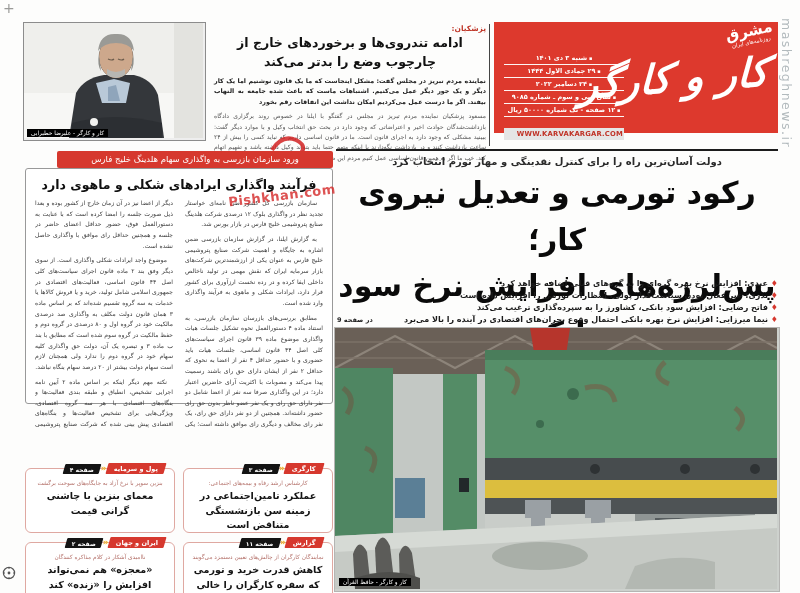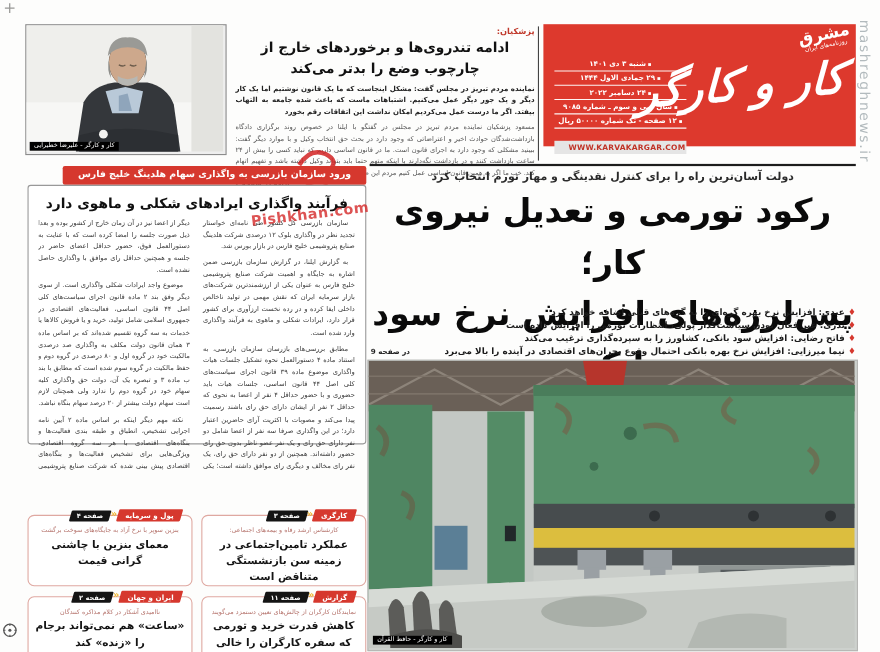--- a/index.html
+++ b/index.html
@@ -35,21 +35,21 @@
   .pez-lead{font-size:6.4px;font-weight:bold;color:#222;text-align:justify;line-height:1.7;margin-top:4px;}
   .pez-body{font-size:6.1px;color:#555;text-align:justify;line-height:1.7;margin-top:3px;}
   .pez-continue{font-size:6px;font-weight:bold;color:#333;text-align:left;margin-top:1px;}
   .vrule{position:absolute;left:489px;top:24px;width:1px;height:122px;background:#444;}
 
   
   .stamp{position:absolute;left:266px;top:130px;}
 
   
   .banner{position:absolute;left:57px;top:151px;width:276px;height:17px;background:#d6382e;border-radius:2px;
-          color:#fff;font-size:8.5px;font-weight:bold;text-align:center;line-height:17px;direction:rtl;}
+          color:#fff;font-size:8.5px;font-weight:normal;text-align:center;line-height:17px;direction:rtl;}
   .artbox{position:absolute;left:25px;top:168px;width:308px;height:236px;border:1.5px solid #999;border-radius:3px;
           background:#fff;box-sizing:border-box;padding:6px 9px 4px;}
   .art-title{text-align:center;font-size:12.5px;font-weight:bold;color:#101010;direction:rtl;margin:2px 0 6px;}
   .art-cols{direction:rtl;column-count:2;column-gap:12px;font-size:6.1px;line-height:1.75;text-align:justify;
             color:#3a3a3a;height:232px;overflow:hidden;}
   .art-cols p{margin:0 0 4px;text-indent:6px;}
   .pishkhan{position:absolute;left:228px;top:188px;transform:rotate(-7deg);color:rgba(213,40,40,.8);
             font-size:13px;font-weight:bold;letter-spacing:.5px;}
 
   
@@ -263,21 +263,21 @@
       <div class="t-title">کاهش قدرت خرید و تورمی که سفره کارگران را خالی می‌کند</div>
     </div>
 
     <div class="teaser">
       <div class="tab">
         <span class="tab-sec"><span>ایران و جهان</span></span>
         <span class="tab-chev">«</span>
         <span class="tab-page"><span>صفحه ۲</span></span>
       </div>
       <div class="t-kicker">ناامیدی آشکار در کلام مذاکره کنندگان</div>
-      <div class="t-title">«ساعت» هم نمی‌تواند برجام را «زنده» کند</div>
+      <div class="t-title">«معجزه» هم نمی‌تواند افزایش را «زنده» کند</div>
     </div>
 
   </div>
 
   <svg class="compass" width="14" height="14" viewBox="0 0 14 14">
     <circle cx="7" cy="7" r="5.6" fill="none" stroke="#555" stroke-width="1.2"></circle>
     <path d="M7 1 L7 3 M7 11 L7 13 M1 7 L3 7 M11 7 L13 7" stroke="#555" stroke-width="1"></path>
     <circle cx="7" cy="7" r="1.4" fill="#555"></circle>
   </svg>
 

